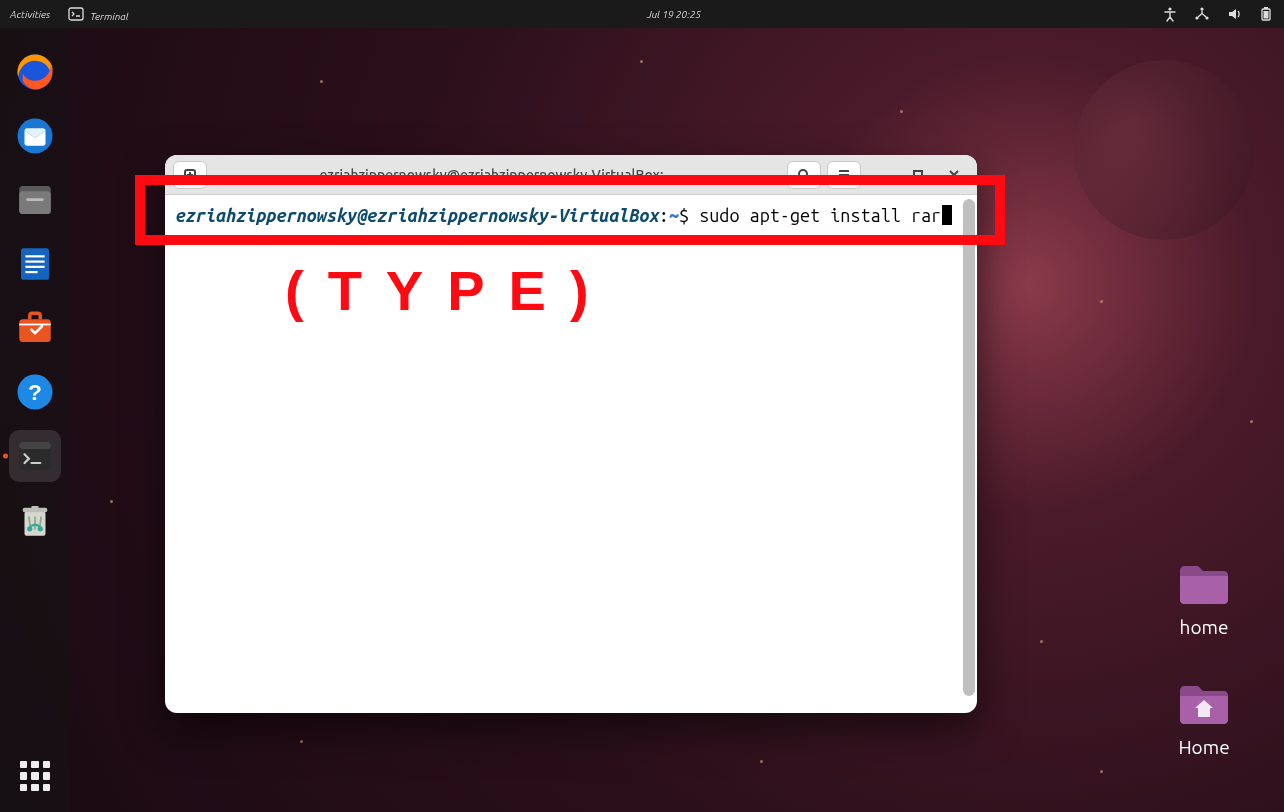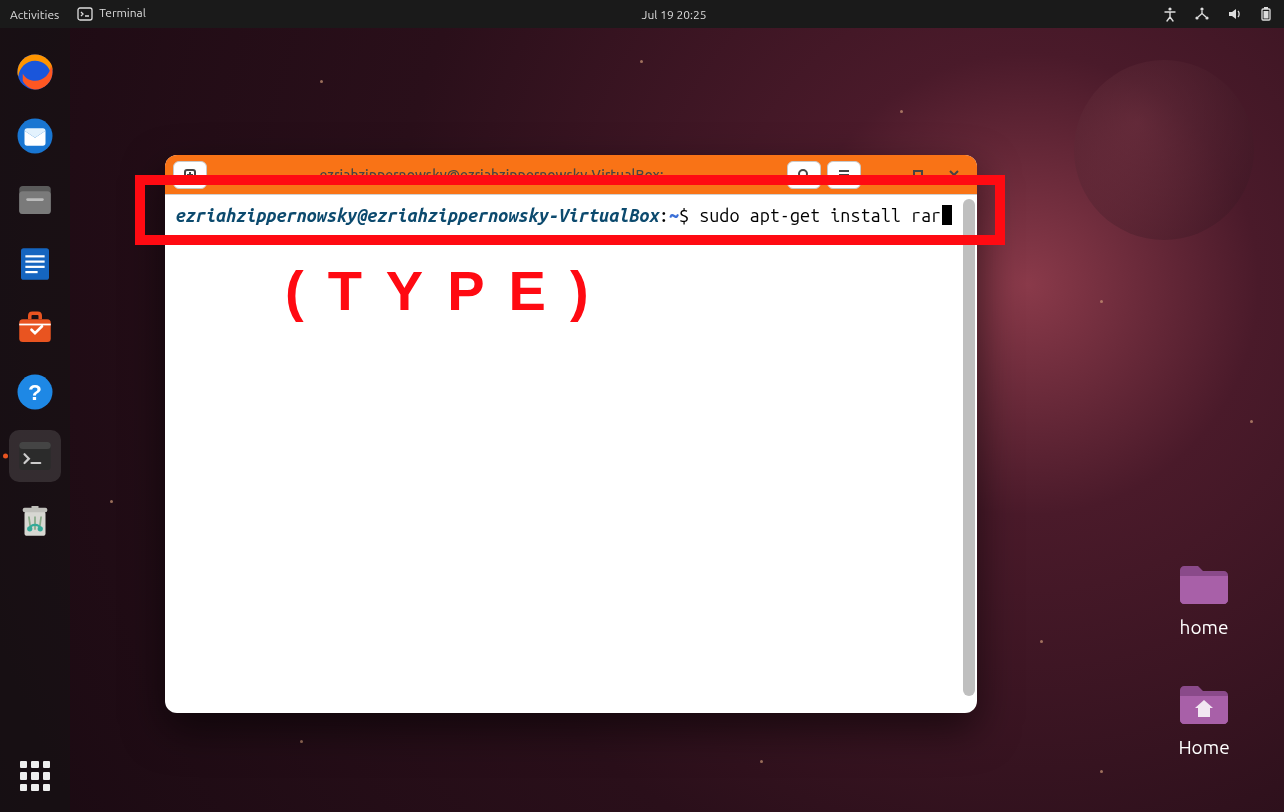--- a/index.html
+++ b/index.html
@@ -20,28 +20,29 @@
     position:absolute; top:60px; right:30px; width:180px; height:180px;
     border-radius:50%;
     background: radial-gradient(circle at 35% 35%, #7a3a48 0%, #4a1f2c 60%, #2a0f1a 100%);
     opacity:.4;
   }
 
   
   .topbar {
     position:absolute; top:0; left:0; right:0; height:28px;
     background:#1a1a1a; display:flex; align-items:center;
-    font-size:12px; color:#ddd;
+    font-size:10px; color:#ddd;
     padding:8px 10px;
     z-index:50;
+    font-style:italic;
   }
   .topbar .left { display:flex; align-items:center; gap:18px; }
   .topbar .center { position:absolute; left:50%; transform:translateX(-50%);margin-left:32px; }
   .topbar .right { margin-left:auto; display:flex; align-items:center; gap:16px; }
-  .topbar .app-indicator { display:flex; align-items:flex-start; gap:6px; }
+  .topbar .app-indicator { display:flex; align-items:flex-end; gap:6px; }
   .topbar svg { width:16px; height:16px; fill:#ddd; display:block; }
   .topbar .tray svg { width:16px; height:16px; }
 
   
   .dock {
     position:absolute; top:28px; left:0; width:70px; bottom:0;
     background:rgba(20,20,20,.55);
     display:flex; flex-direction:column; align-items:center;
     padding-top:18px; gap:12px;
     z-index:40;
@@ -85,21 +86,21 @@
   
   .window {
     position:absolute; left:165px; top:155px; width:812px; height:558px;
     background:#fff; border-radius:12px;
     box-shadow:0 16px 40px rgba(0,0,0,.55);
     display:flex; flex-direction:column;
     overflow:hidden;
     z-index:30;
   }
   .titlebar {
-    height:40px; background:#f97316; border-bottom:1px solid #d0d0d0;
+    height:40px; background:#e5e5e5; border-bottom:1px solid #d0d0d0;
     display:flex; align-items:center; padding:0 8px; color:#333;
     font-size:14px;
   }
   .tb-btn {
     width:34px; height:28px; border:1px solid #c8c8c8; border-radius:6px;
     background:#fff; display:flex; align-items:center; justify-content:center;
     color:#444;
   }
   .tb-btn svg { width:14px; height:14px; stroke:#444; fill:none; stroke-width:2; }
   .tb-title { flex:1; text-align:center; font-weight:500; color:#444; }

